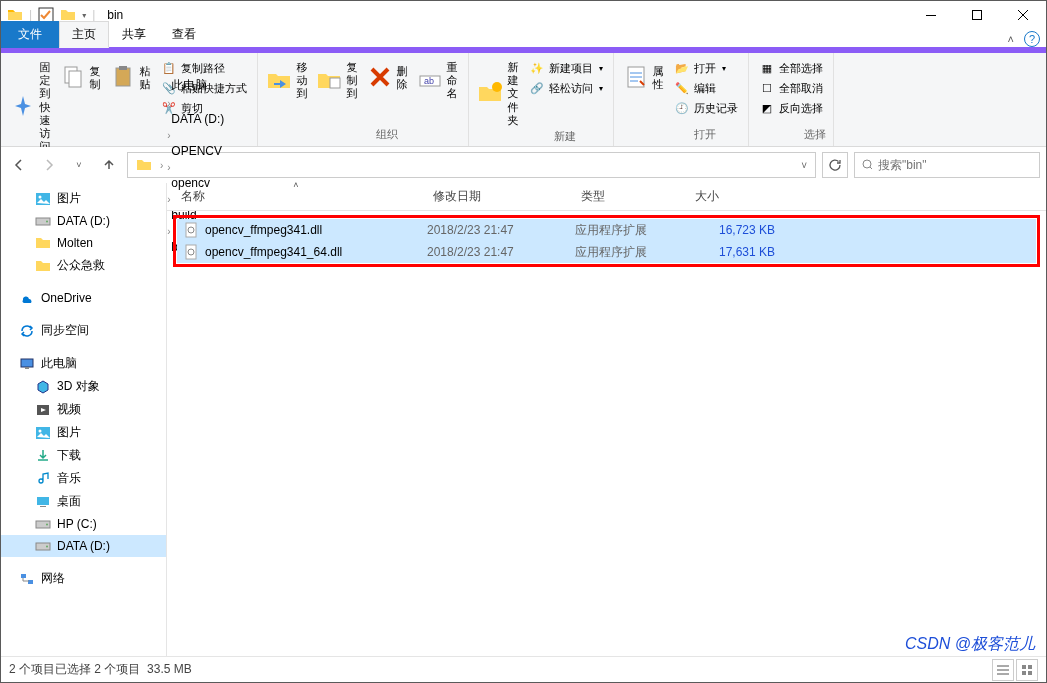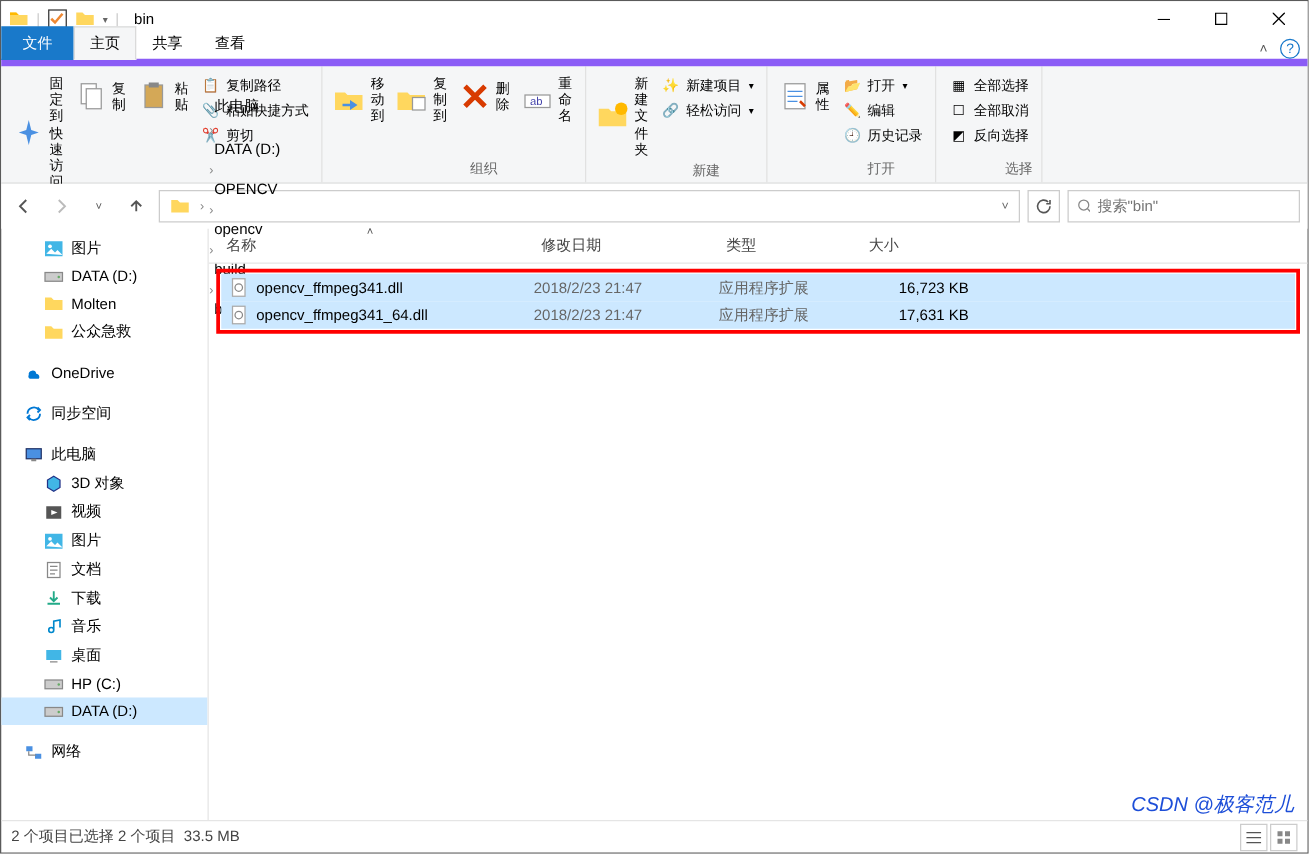--- a/index.html
+++ b/index.html
@@ -64,21 +64,21 @@
 .col-type { width: 114px; }
 .col-size { width: 110px; text-align: left;}
 .sort-arrow { position: absolute; left: 50%; top: -4px; transform: translateX(-50%); font-size: 9px; color: #555;}
 
 .files { padding: 4px 6px; }
 .highlight-box { border: 3px solid red; padding: 1px; }
 .frow { display: flex; align-items: center; height: 22px; font-size: 12px; background: #cce8ff; }
 .frow .c-name { width: 250px; display: flex; align-items: center; gap: 6px; padding-left: 6px;}
 .frow .c-date { width: 148px; color: #666;}
 .frow .c-type { width: 114px; color: #666;}
-.frow .c-size { width: 110px; text-align: right; padding-right: 24px; color: #000000;}
+.frow .c-size { width: 110px; text-align: right; padding-right: 24px; color: #1d4ed8;}
 
 .status { height: 26px; border-top: 1px solid #e5e5e5; display: flex; align-items: center; padding: 0 8px; font-size: 12px; color: #444;}
 .status .spacer { flex: 1; }
 .view-ic { width: 22px; height: 22px; border: 1px solid #ccc; display: flex; align-items: center; justify-content: center; cursor: pointer; margin-left: 2px;}
 
 .watermark { position: absolute; right: 12px; bottom: 28px; color: #1d4ed8; font-size: 16px; font-style: italic; pointer-events: none;}
 .help-circle { width:16px; height:16px; border:1px solid #1979ca; border-radius:50%; color:#1979ca; display:flex; align-items:center; justify-content:center; font-size:11px;}
 svg { display:block; }
 </style>
 </head>
@@ -437,29 +437,20 @@
         </div>
         <div class="sbitem d1">
           <span class="sic">
             <svg width="16" height="16">
               <rect x="1" y="2" width="14" height="12" fill="#41b6e6"></rect>
               <circle cx="5" cy="6" r="1.5" fill="#fff"></circle>
               <path d="M2 12l4-4 3 3 2-2 4 4z" fill="#fff"></path>
             </svg>
           </span>
           <span>图片</span>
-        </div>
-        <div class="sbitem d1">
-          <span class="sic">
-            <svg width="16" height="16">
-              <rect x="3" y="2" width="10" height="12" fill="#fff" stroke="#888"></rect>
-              <path d="M5 5h6M5 8h6M5 11h4" stroke="#888"></path>
-            </svg>
-          </span>
-          <span>文档</span>
         </div>
         <div class="sbitem d1">
           <span class="sic">
             <svg width="16" height="16">
               <path d="M8 2v8M5 7l3 3 3-3" fill="none" stroke="#2a8" stroke-width="1.5"></path>
               <path d="M3 12h10" stroke="#2a8" stroke-width="1.5"></path>
             </svg>
           </span>
           <span>下载</span>
         </div>

